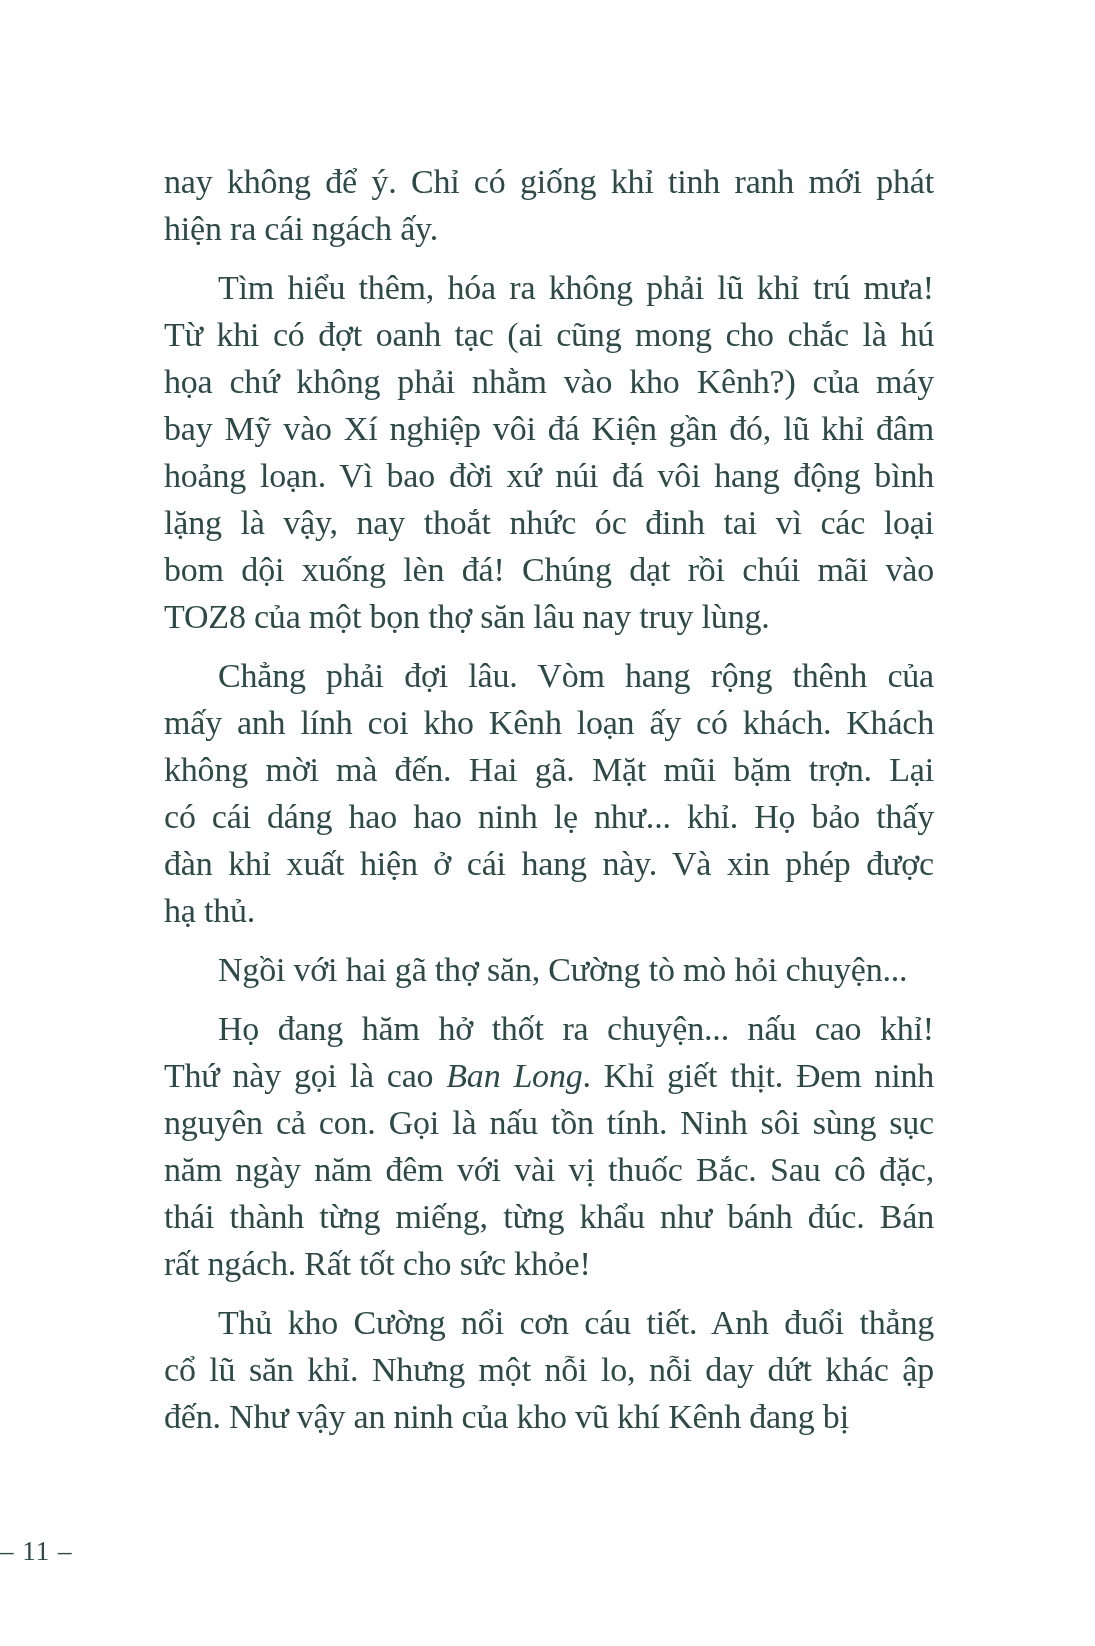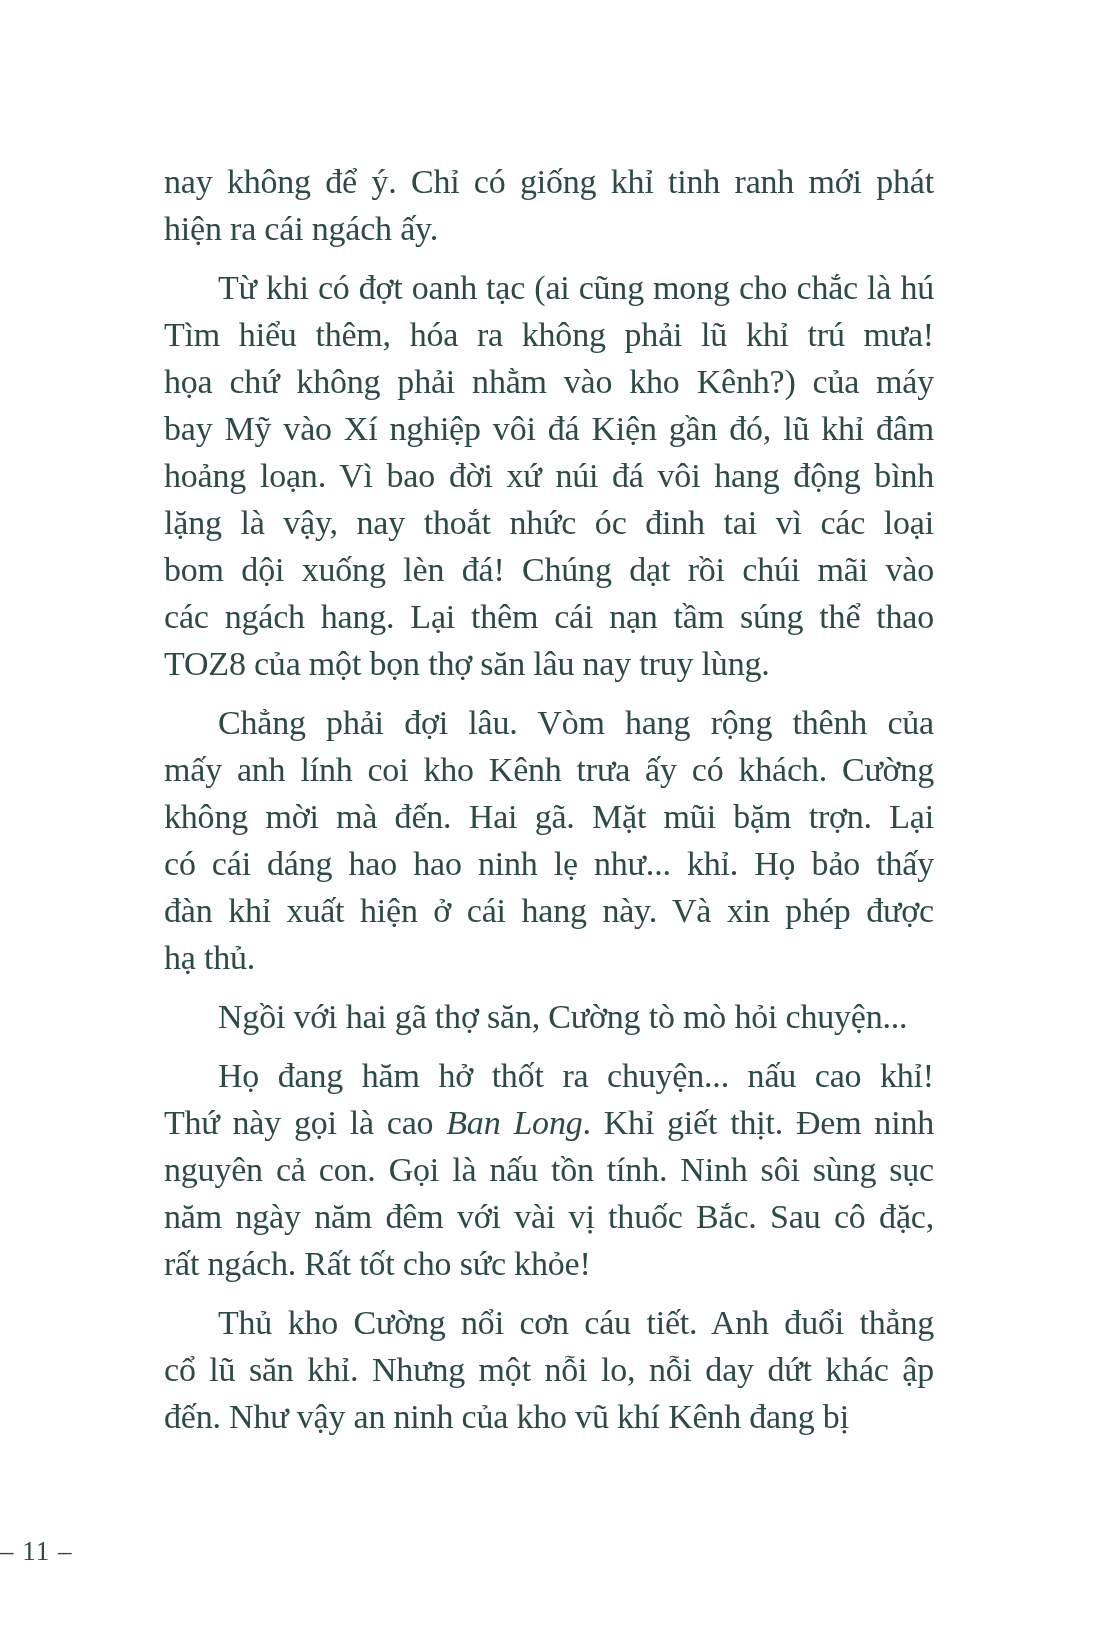--- a/index.html
+++ b/index.html
@@ -59,46 +59,46 @@
 </head>
 <body>
 
 <div class="page" style="background: rgb(255, 255, 255); color: rgb(46, 74, 71); padding-left: 36px;">
   <div class="text-block">
       <div class="paragraph">
         <div class="line"><span>nay không để ý. Chỉ có giống khỉ tinh ranh mới phát</span></div>
         <div class="line last"><span>hiện ra cái ngách ấy.</span></div>
       </div>
       <div class="paragraph indent">
+        <div class="line"><span>Tìm hiểu thêm, hóa ra không phải lũ khỉ trú mưa!</span></div>
         <div class="line"><span>Từ khi có đợt oanh tạc (ai cũng mong cho chắc là hú</span></div>
-        <div class="line"><span>Tìm hiểu thêm, hóa ra không phải lũ khỉ trú mưa!</span></div>
         <div class="line"><span>họa chứ không phải nhằm vào kho Kênh?) của máy</span></div>
         <div class="line"><span>bay Mỹ vào Xí nghiệp vôi đá Kiện gần đó, lũ khỉ đâm</span></div>
         <div class="line"><span>hoảng loạn. Vì bao đời xứ núi đá vôi hang động bình</span></div>
         <div class="line"><span>lặng là vậy, nay thoắt nhức óc đinh tai vì các loại</span></div>
         <div class="line"><span>bom dội xuống lèn đá! Chúng dạt rồi chúi mãi vào</span></div>
-        <div class="line"><span>các ngách hang. Lại thêm cái nạn tầm súng thể thao</span></div>
         <div class="line last"><span>TOZ8 của một bọn thợ săn lâu nay truy lùng.</span></div>
       </div>
       <div class="paragraph indent">
         <div class="line"><span>Chẳng phải đợi lâu. Vòm hang rộng thênh của</span></div>
-        <div class="line"><span>mấy anh lính coi kho Kênh trưa ấy có khách. Cường</span></div>
+        <div class="line"><span>mấy anh lính coi kho Kênh loạn ấy có khách. Khách</span></div>
         <div class="line"><span>không mời mà đến. Hai gã. Mặt mũi bặm trợn. Lại</span></div>
         <div class="line"><span>có cái dáng hao hao ninh lẹ như... khỉ. Họ bảo thấy</span></div>
         <div class="line"><span>đàn khỉ xuất hiện ở cái hang này. Và xin phép được</span></div>
         <div class="line last"><span>hạ thủ.</span></div>
       </div>
       <div class="paragraph indent">
         <div class="line last"><span>Ngồi với hai gã thợ săn, Cường tò mò hỏi chuyện...</span></div>
       </div>
       <div class="paragraph indent">
         <div class="line"><span>Họ đang hăm hở thốt ra chuyện... nấu cao khỉ!</span></div>
         <div class="line"><span>Thứ này gọi là cao </span><span class="italic">Ban Long</span><span>. Khỉ giết thịt. Đem ninh</span></div>
         <div class="line"><span>nguyên cả con. Gọi là nấu tồn tính. Ninh sôi sùng sục</span></div>
         <div class="line"><span>năm ngày năm đêm với vài vị thuốc Bắc. Sau cô đặc,</span></div>
+        <div class="line"><span>thái thành từng miếng, từng khẩu như bánh đúc. Bán</span></div>
         <div class="line last"><span>rất ngách. Rất tốt cho sức khỏe!</span></div>
       </div>
       <div class="paragraph indent">
         <div class="line"><span>Thủ kho Cường nổi cơn cáu tiết. Anh đuổi thẳng</span></div>
         <div class="line"><span>cổ lũ săn khỉ. Nhưng một nỗi lo, nỗi day dứt khác ập</span></div>
         <div class="line last"><span>đến. Như vậy an ninh của kho vũ khí Kênh đang bị</span></div>
       </div>
     </div>
   <div class="page-number">– 11 –</div>
 </div>

